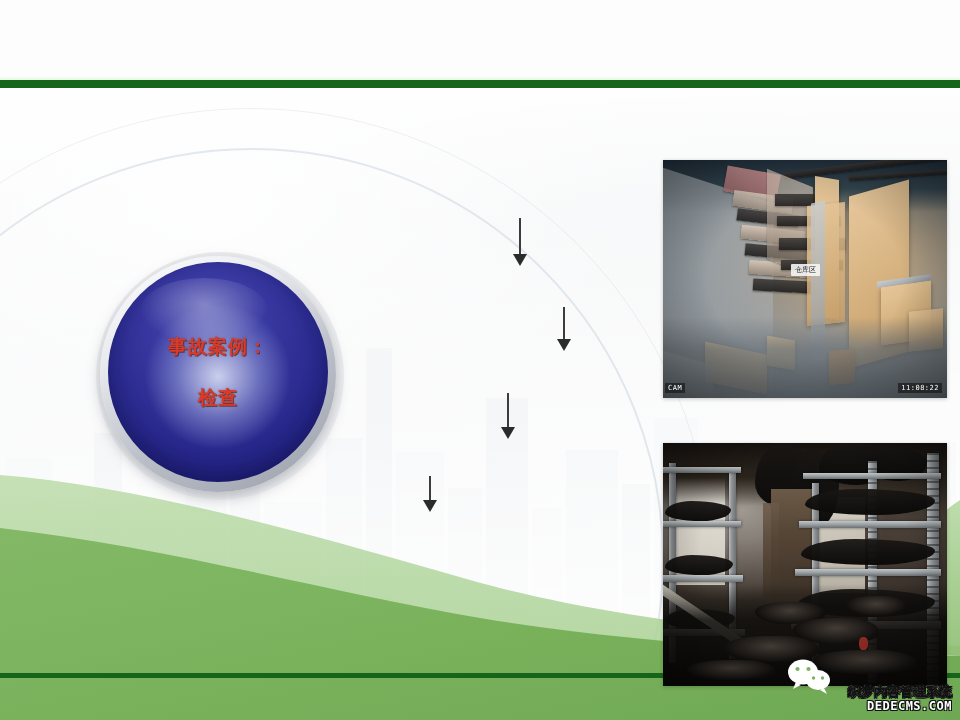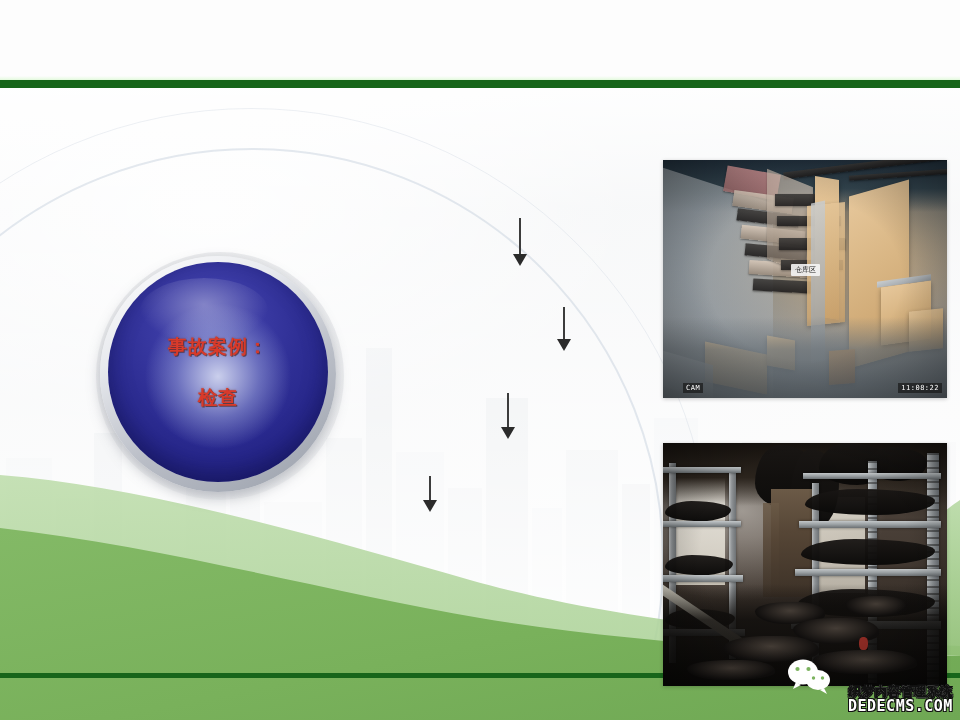--- a/index.html
+++ b/index.html
@@ -307,33 +307,33 @@
     color: #ffffff;
     font-size: 25px;
     letter-spacing: 2px;
     font-weight: 500;
     text-shadow: 0 1px 2px rgba(0,0,0,0.18);
   }
   .wm {
     position: absolute;
     left: 848px; top: 684px;
     z-index: 10;
-    text-align: center;
+    text-align: right;
     line-height: 15px;
   }
   .wm .cn {
     font-size: 13px;
     font-weight: bold;
     color: #ffffff;
     letter-spacing: 0px;
     -webkit-text-stroke: 0.6px #111;
     text-shadow: 1px 1px 0 #111, -1px -1px 0 #111, 1px -1px 0 #111, -1px 1px 0 #111;
   }
   .wm .en {
-    font-size: 15px;
+    font-size: 12px;
     font-weight: bold;
     font-family: "DejaVu Sans Mono", "Liberation Mono", monospace;
     color: #ffffff;
     letter-spacing: 0.5px;
     text-shadow: 1px 1px 0 #111, -1px -1px 0 #111, 1px -1px 0 #111, -1px 1px 0 #111;
   }
 </style>
 </head>
 <body>
 
@@ -497,21 +497,21 @@
       <div class="panel-grey" style="left:214px; top:118px; width:54px; height:6px; transform:skewY(-8deg);"></div>
 
       <div class="panel-tan" style="left:42px;  top:188px; width:62px; height:40px; transform:skewY(12deg);"></div>
       <div class="panel-tan" style="left:104px; top:178px; width:28px; height:30px; transform:skewY(10deg); opacity:0.8;"></div>
       <div class="panel-grey" style="left:0px;   top:198px; width:50px; height:36px; transform:skewY(16deg); opacity:0.7;"></div>
 
       <div class="panel-tan" style="left:166px; top:190px; width:26px; height:34px; background:linear-gradient(160deg,#e09a4a,#b9702c); transform:skewY(-4deg);"></div>
       <div class="cctv-floor"></div>
       <div class="vignette"></div>
       <span class="cctv-tag" style="left:128px; top:104px;">仓库区</span>
-      <span class="cctv-stamp" style="left:20px; bottom:5px;">CAM</span>
+      <span class="cctv-stamp" style="left:2px; bottom:5px;">CAM</span>
       <span class="cctv-stamp" style="right:5px; bottom:5px;">11:08:22</span>
     </div>
   </div>
 
   <div class="photo burnt" style="left:663px; top:398px; width:284px; height:243px;">
     <div class="inner">
 
       <div style="position:absolute; left:6px;  top:22px;  width:56px; height:120px; background:linear-gradient(180deg,#f2efe8,#d9d4c8); opacity:0.9;"></div>
       <div style="position:absolute; left:148px;top:54px;  width:54px; height:96px;  background:linear-gradient(180deg,#e7e2d6,#cdc7ba); opacity:0.85;"></div>
 

